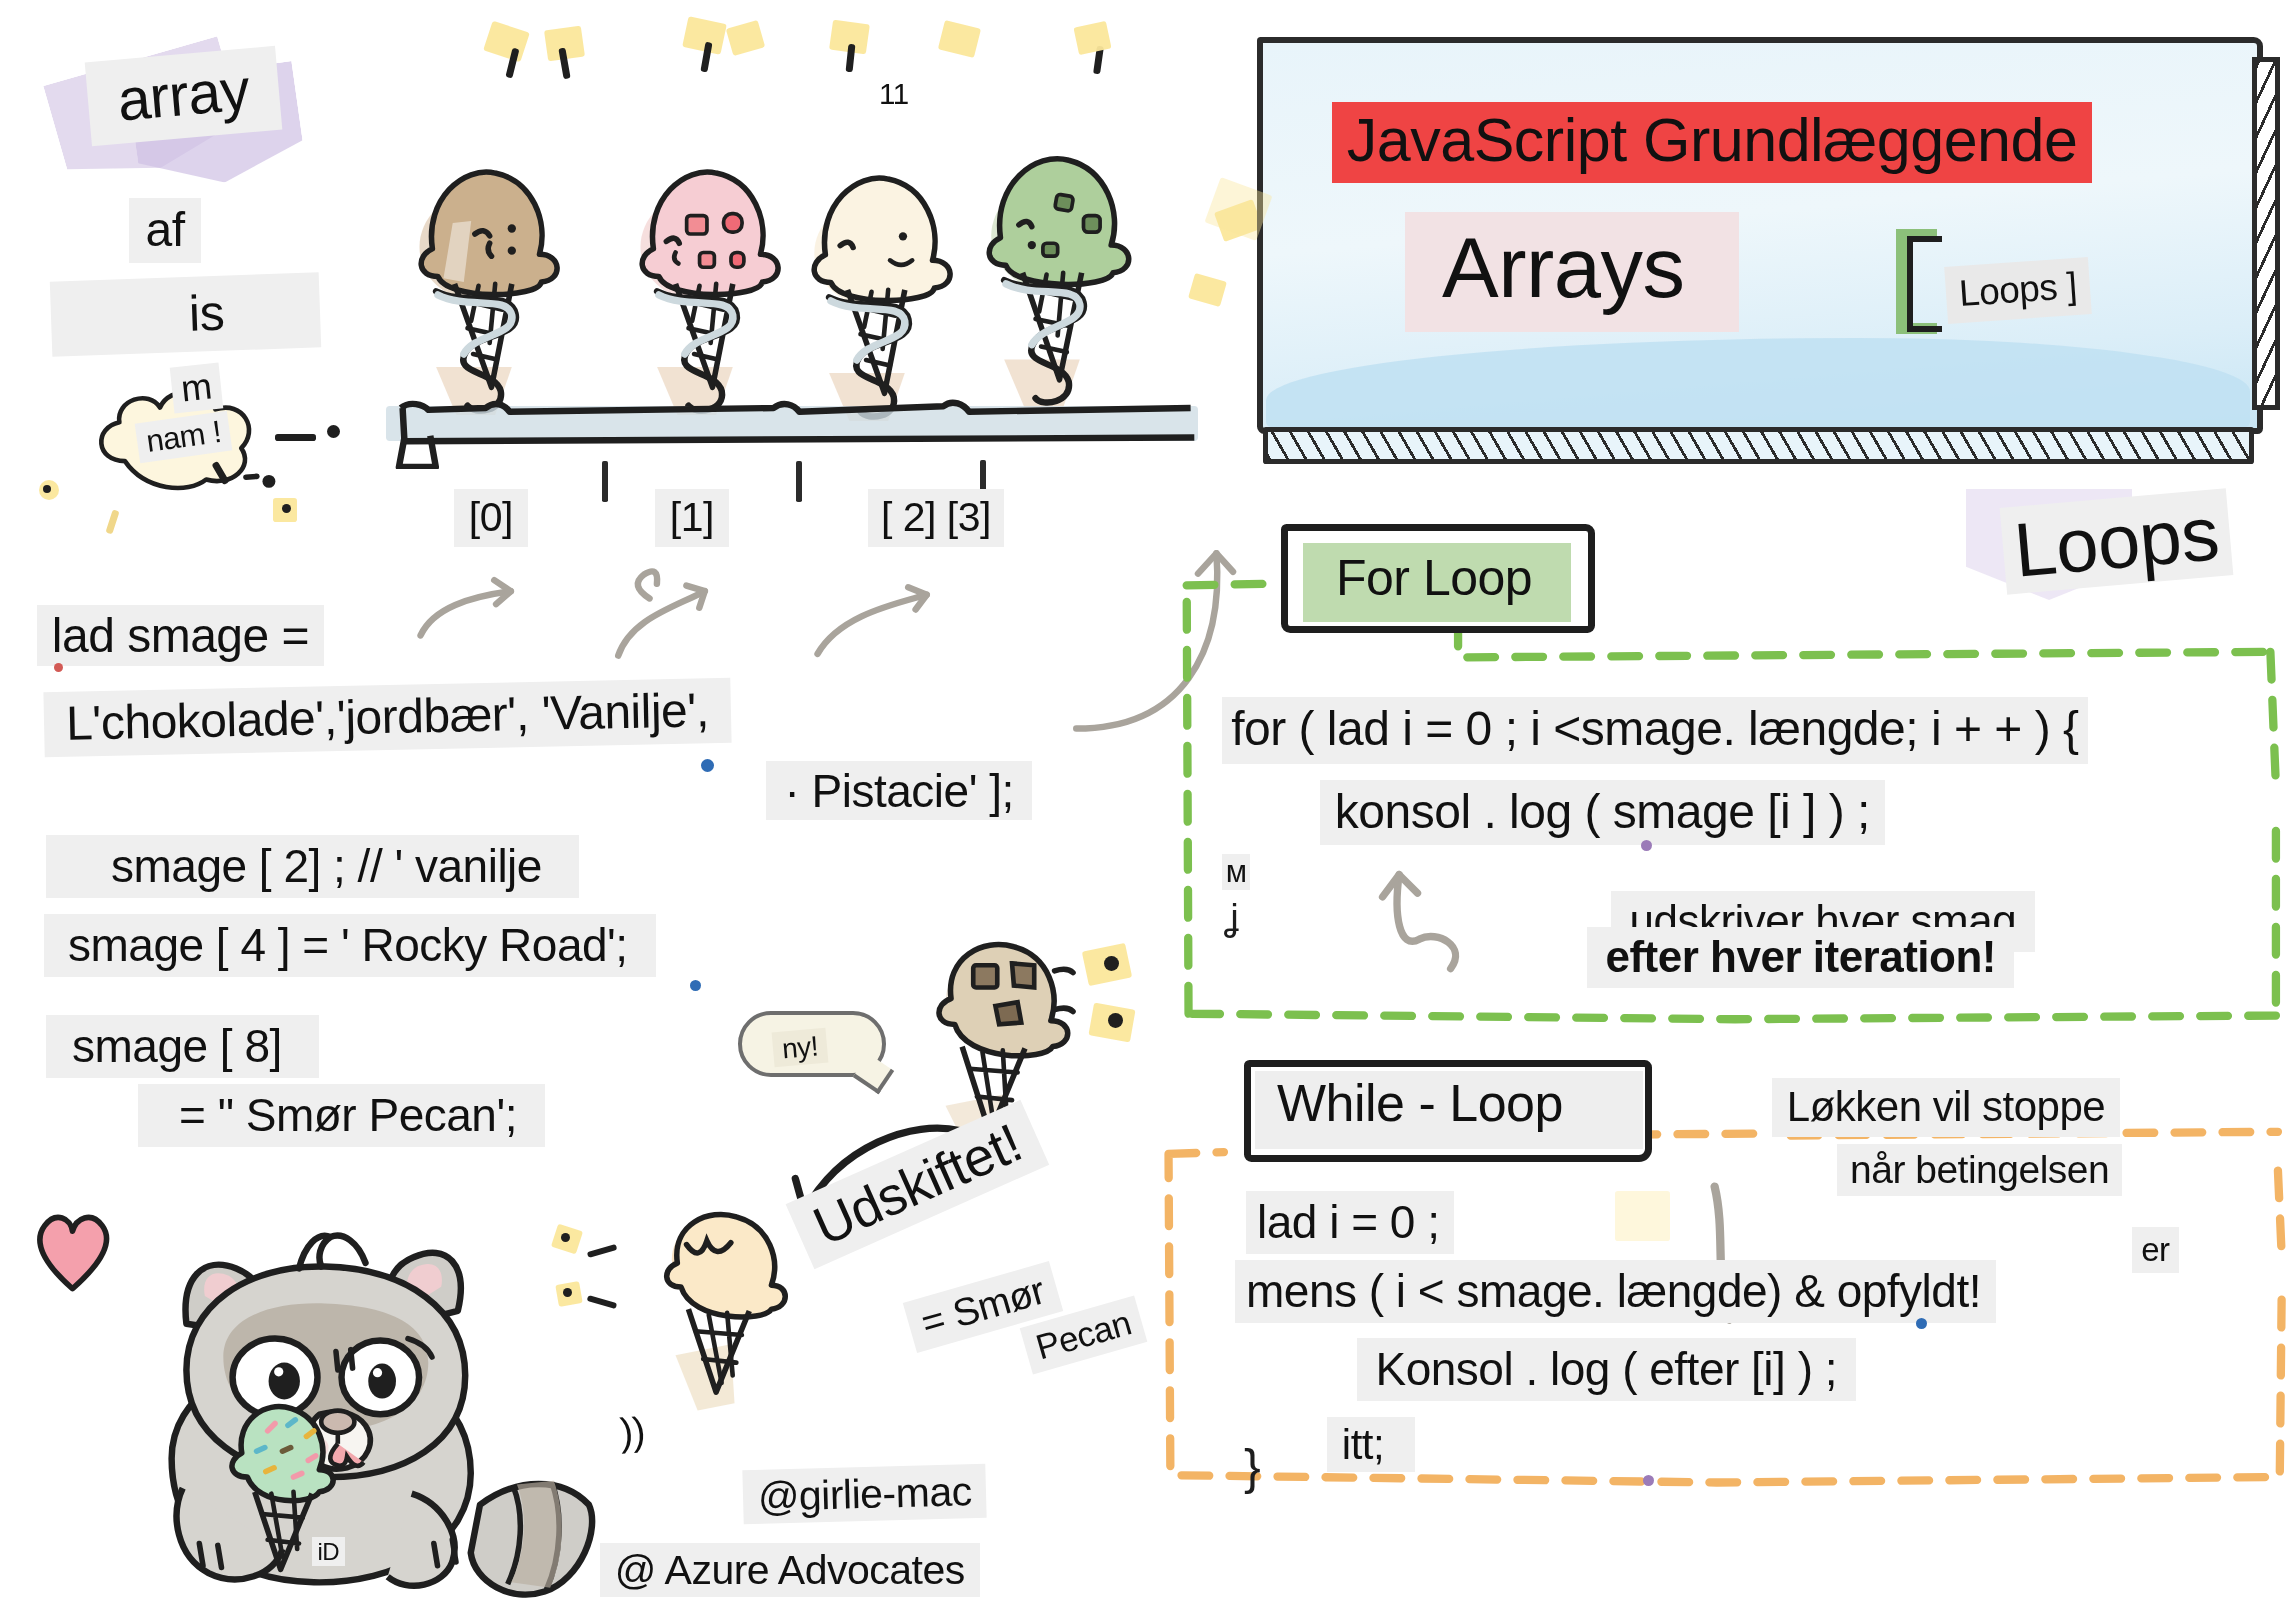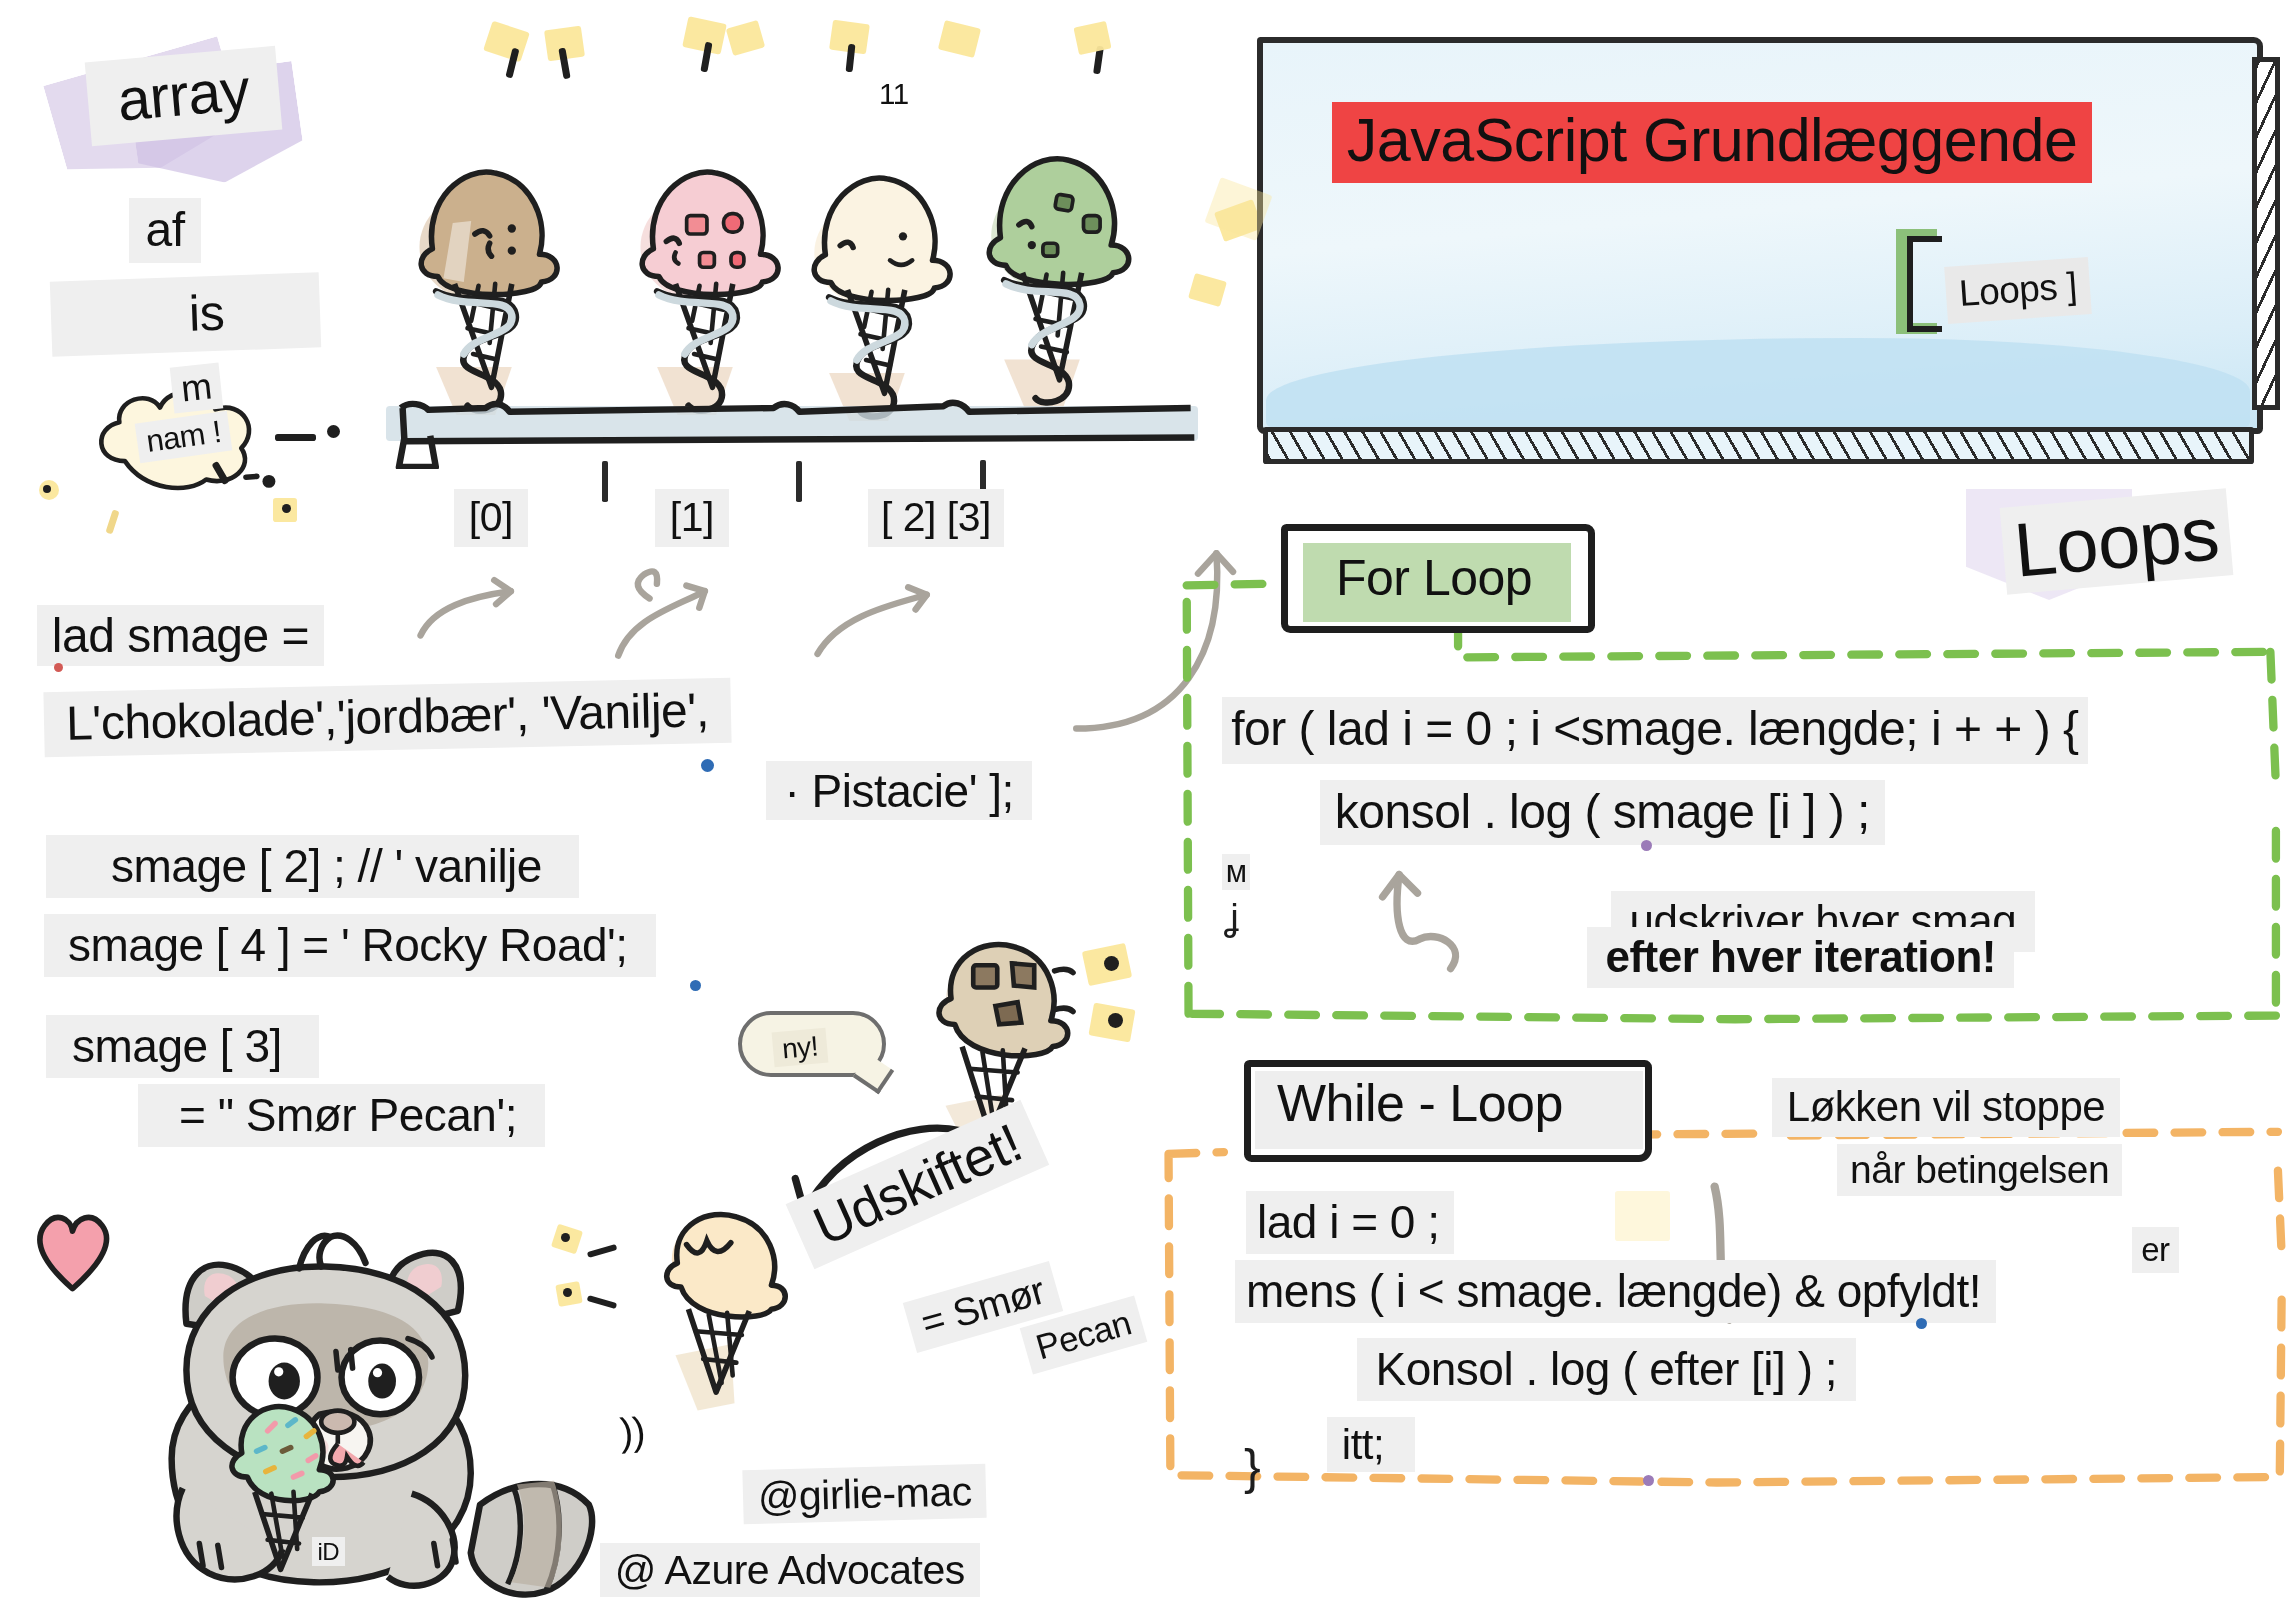--- a/index.html
+++ b/index.html
@@ -219,20 +219,21 @@
   <div class="yellow-chip" style="left:1218px;top:205px;width:41px;height:31px;transform:rotate(-20deg);"></div>
   <div class="yellow-chip" style="left:1191px;top:277px;width:33px;height:26px;transform:rotate(16deg);"></div>
 
   <div id="title-card">
     <div class="paper"></div>
     <div class="wash-bottom"></div>
     <div class="edge-right"></div>
     <div class="edge-bottom"></div>
   </div>
   <div class="lbl" id="title-main">JavaScript Grundlæggende</div>
+  <div class="lbl" id="title-sub">Arrays</div>
   <div id="green-bracket"></div>
   <div id="green-bracket-dark"></div>
   <div class="lbl" id="title-loops">Loops ]</div>
 
   <div id="ribbon"></div>
   <div id="ribbon2"></div>
   <div class="lbl" id="word-array">array</div>
   <div class="lbl" id="word-af">af</div>
   <div class="lbl" id="word-is">is</div>
 
@@ -366,21 +367,21 @@
   <svg class="elev" style="left:1043px;top:498px;width:203px;height:249px;" viewBox="0 0 220 270">
     <path d="M36 250 C150 250 196 168 188 60" fill="none" stroke="#a9a49c" stroke-width="7" stroke-linecap="round"></path>
     <path d="M188 60 L168 82 M188 60 L206 80" fill="none" stroke="#a9a49c" stroke-width="7" stroke-linecap="round"></path>
   </svg>
 
   <div class="lbl" id="code1">lad smage =</div>
   <div class="lbl" id="code2">L'chokolade','jordbær', 'Vanilje',</div>
   <div class="lbl" id="code3">· Pistacie' ];</div>
   <div class="lbl" id="code4">smage [ 2] ; // ' vanilje</div>
   <div class="lbl" id="code5">smage [ 4 ] = ' Rocky Road';</div>
-  <div class="lbl" id="code6">smage [ 3]</div>
+  <div class="lbl" id="code6">smage [ 8]</div>
   <div class="lbl" id="code7">= " Smør Pecan';</div>
 
   <div class="dark-dash" style="left:701px;top:759px;width:13px;height:13px;border-radius:50%;background:#2f6cb5;"></div>
   <div class="dark-dash" style="left:690px;top:980px;width:11px;height:11px;border-radius:50%;background:#2f6cb5;"></div>
   <div class="dark-dash" style="left:54px;top:663px;width:9.2px;height:9.2px;border-radius:50%;background:#d25a55;"></div>
 
   <div id="ny-bubble"></div>
   <div id="ny-tail"></div>
   <div class="lbl" id="ny-text">ny!</div>
 

